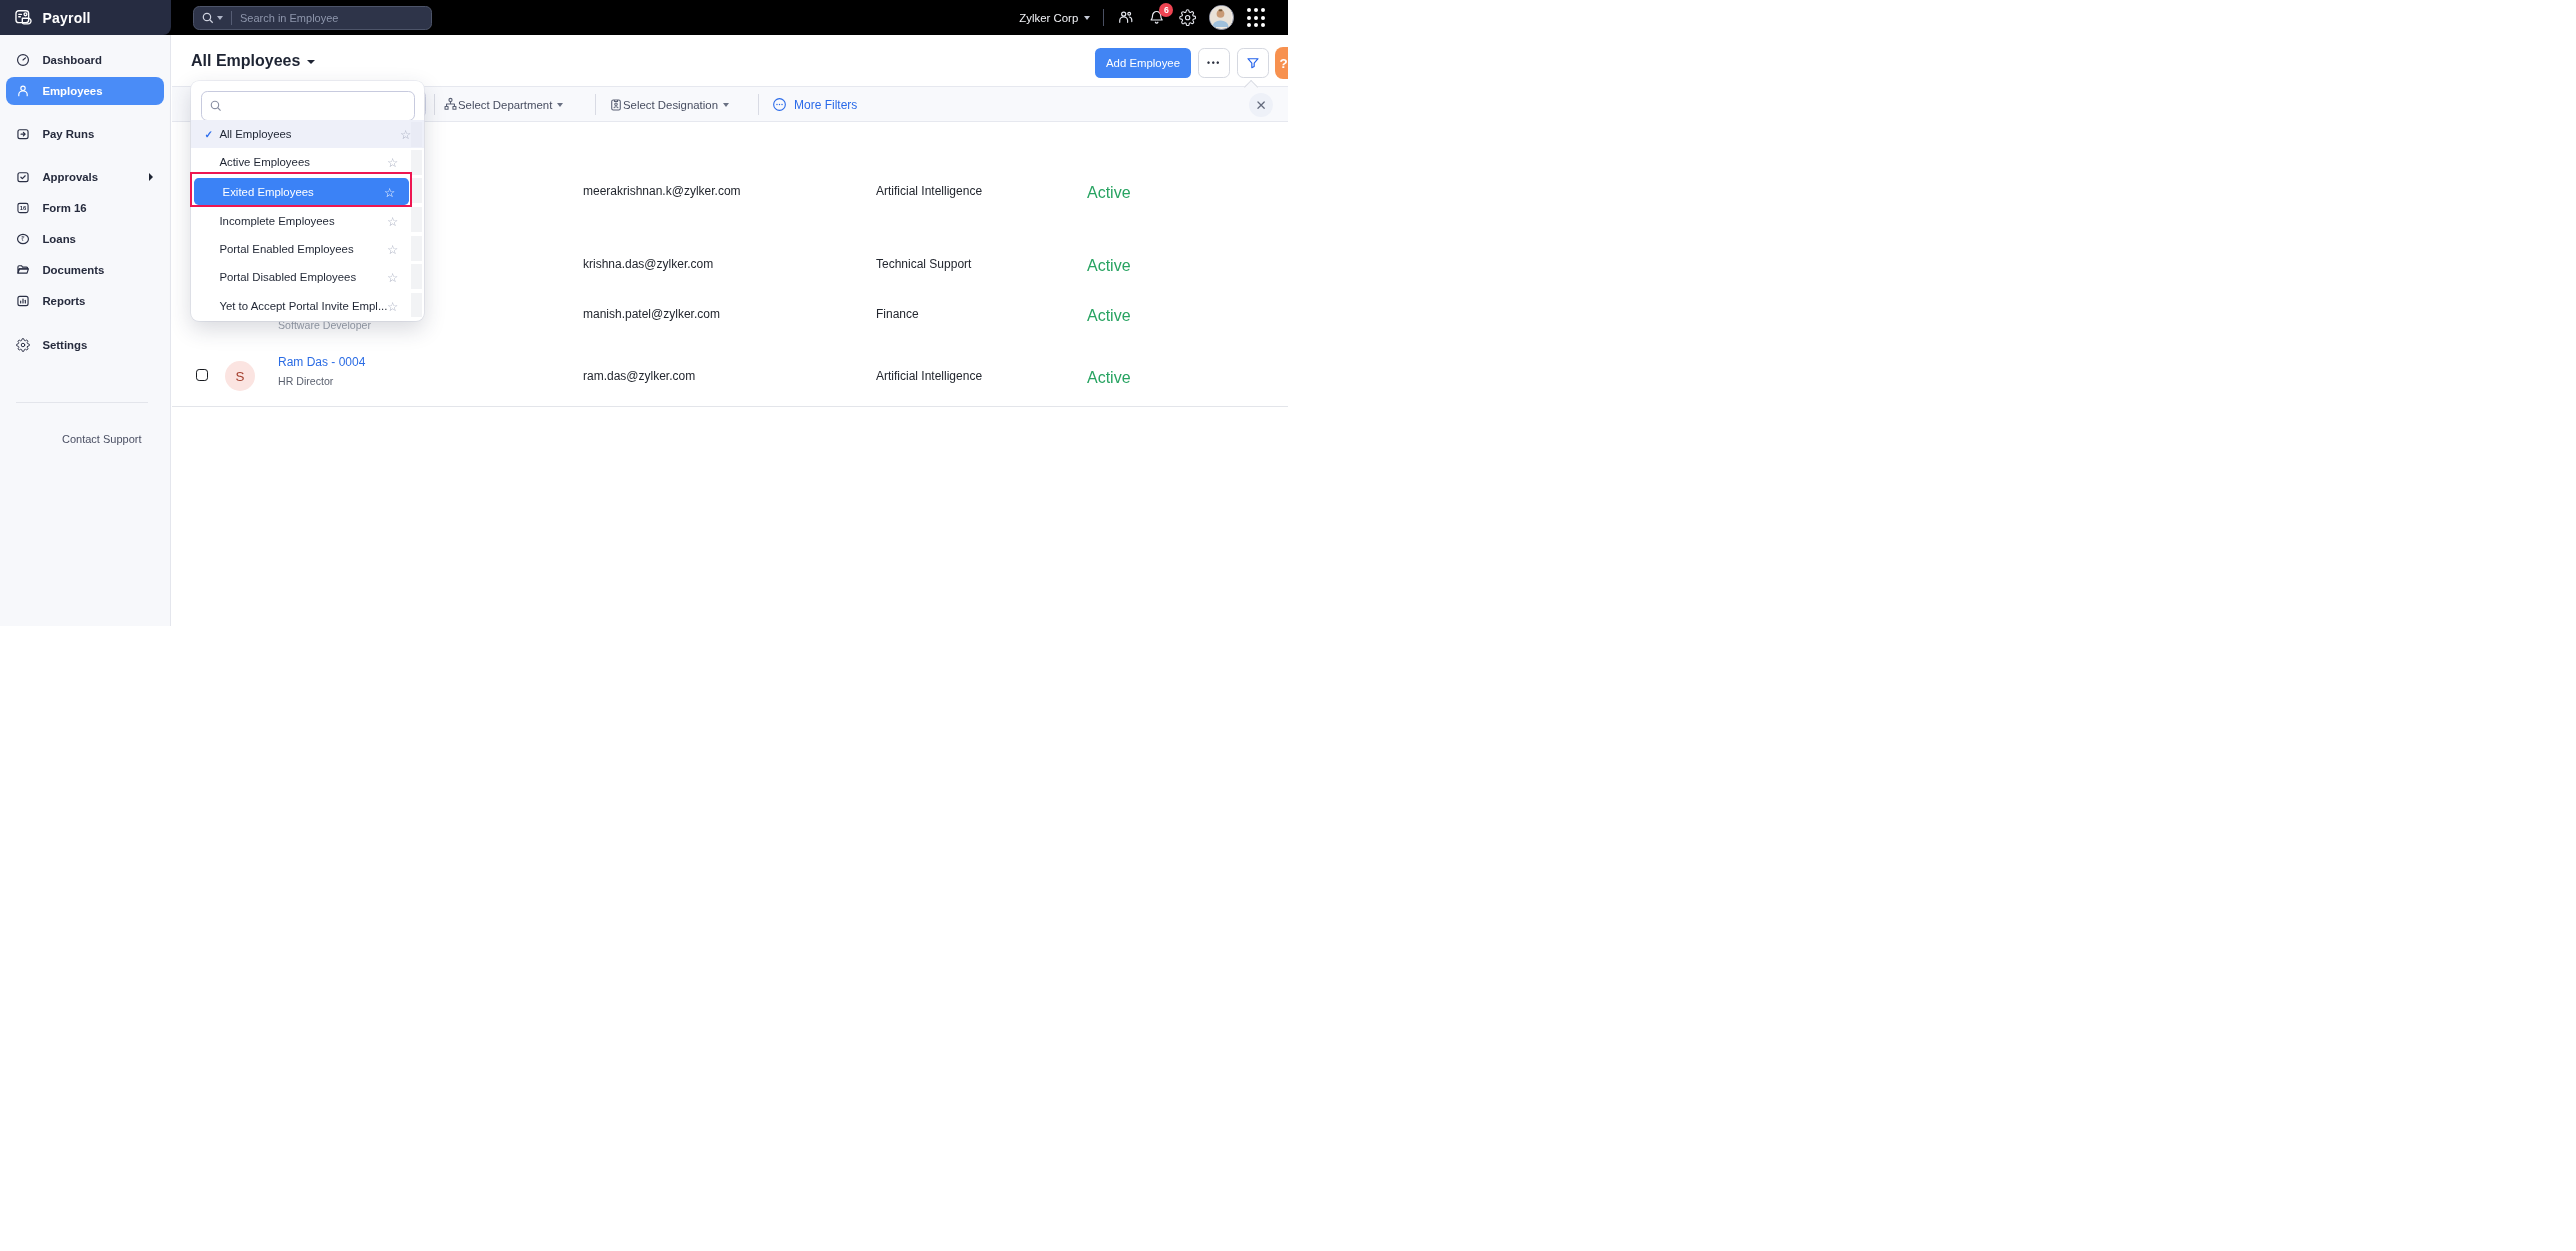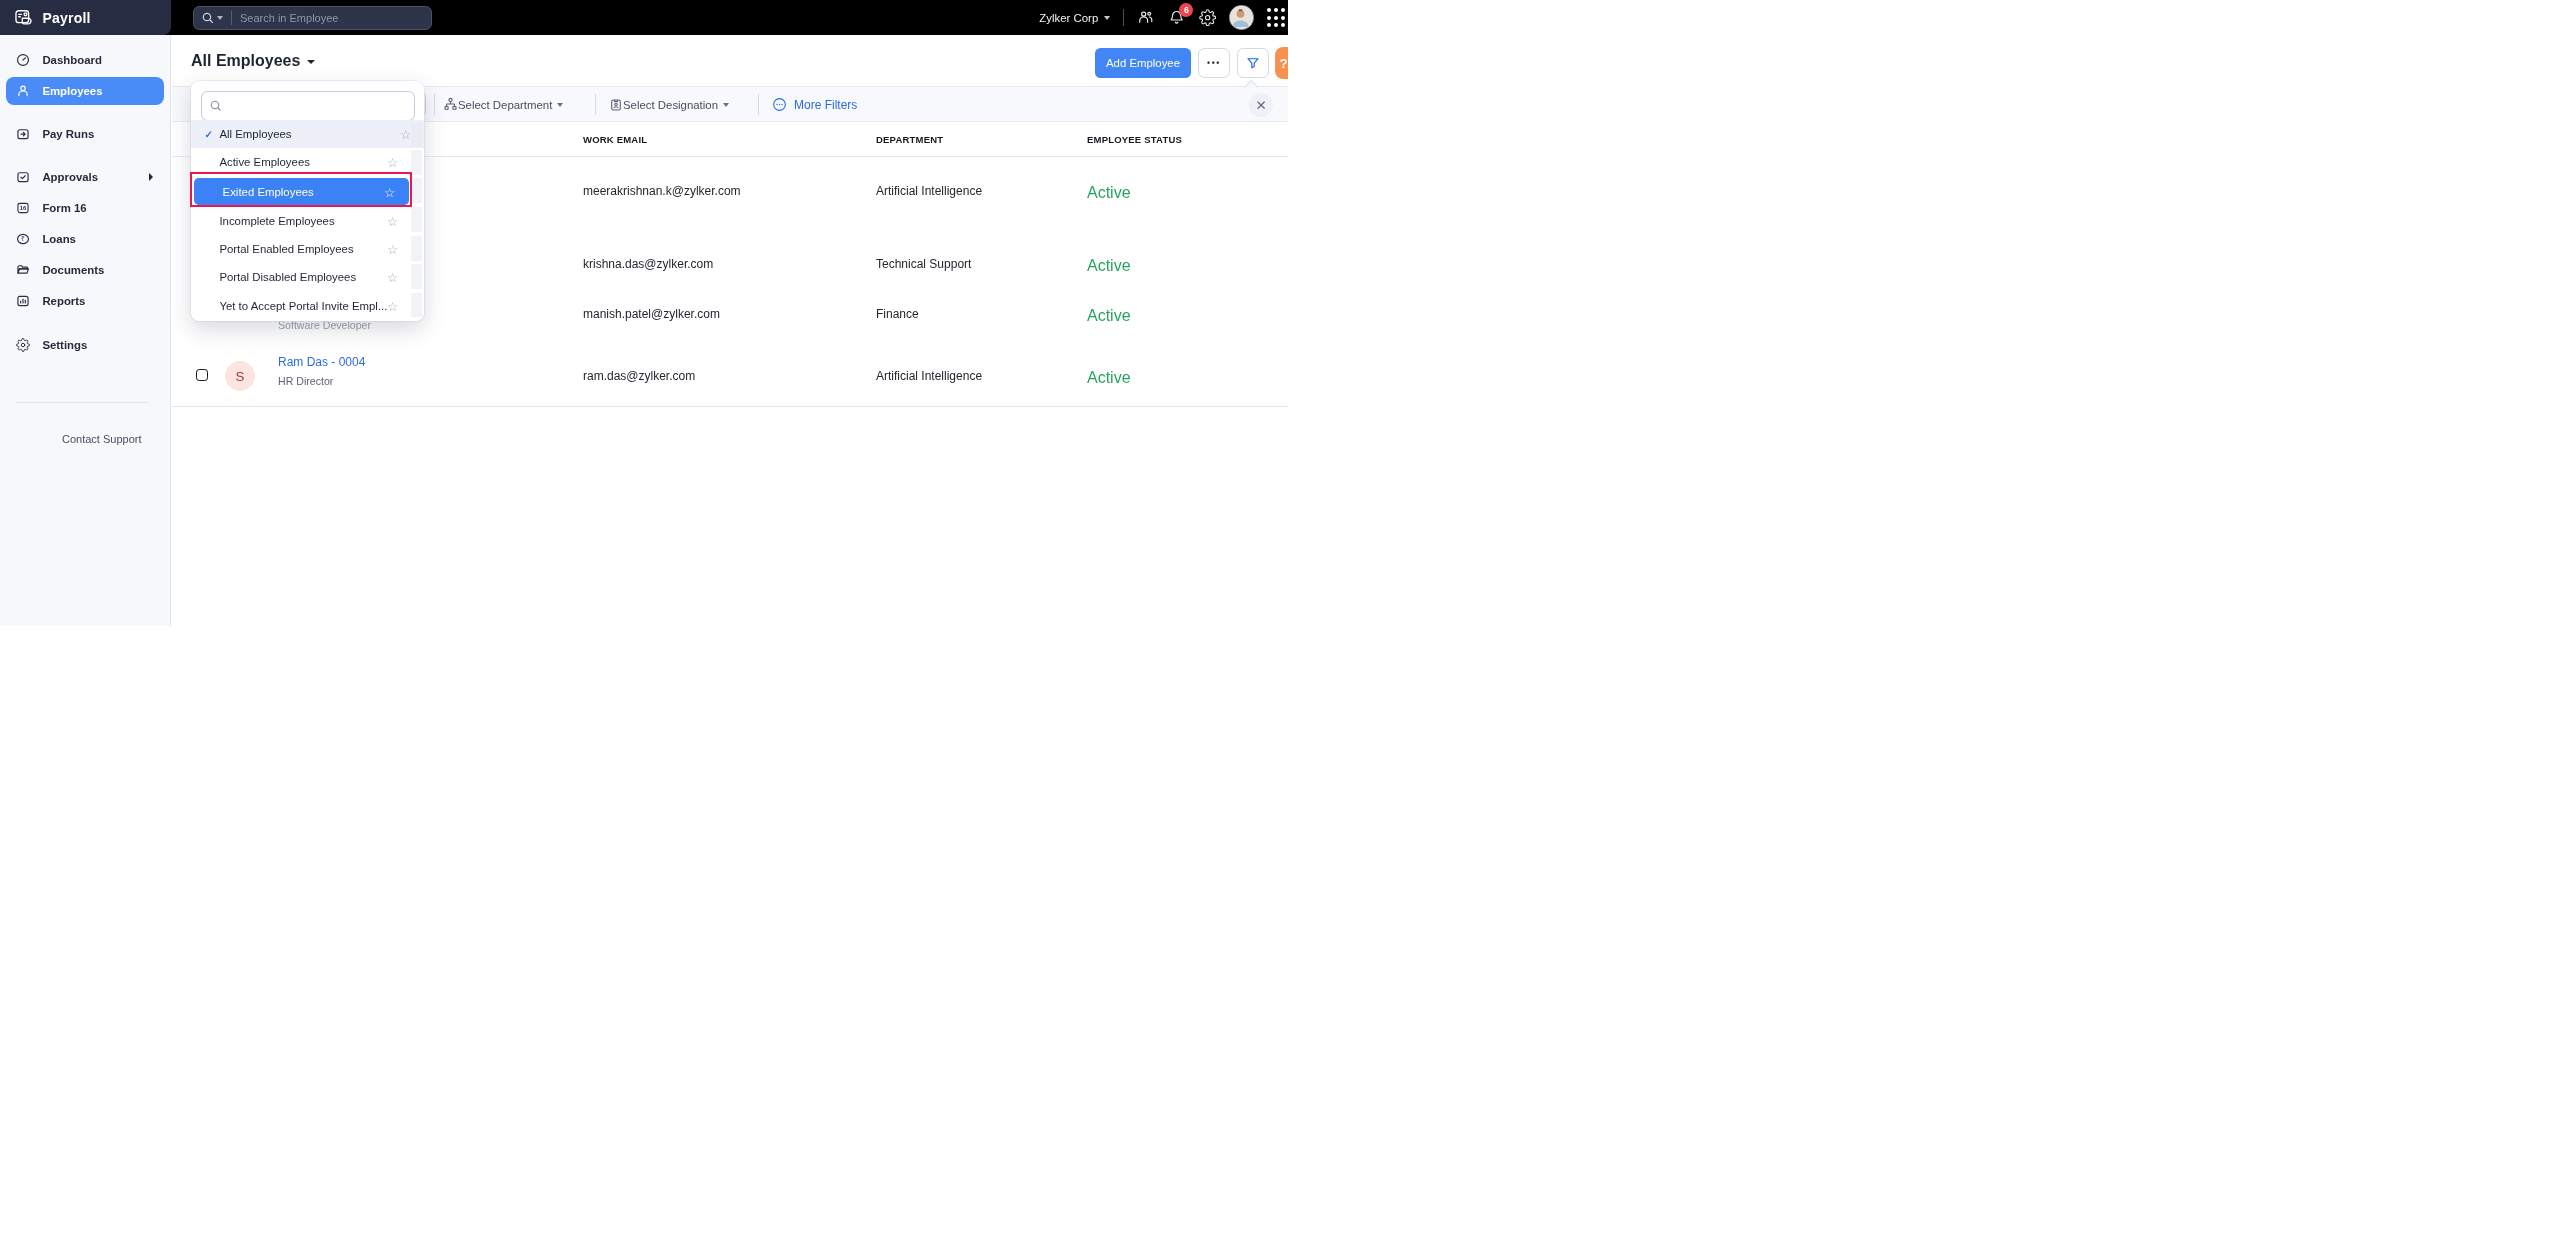--- a/index.html
+++ b/index.html
@@ -11,21 +11,21 @@
   .topbar { position:absolute; left:0; top:0; width:1288px; height:35px; background:#000000; z-index:80; }
   .topbar-left { position:absolute; left:0; top:0; width:171px; height:35px; background:#262c41; display:flex; align-items:center; border-bottom-right-radius:8px; }
   .brand-icon { margin-left:14px; width:19px; height:19px; }
   .brand-name { color:#fff; font-size:14px; font-weight:600; margin-left:9.5px; letter-spacing:0.2px; }
   .tb-search { position:absolute; left:193px; top:5.5px; width:239px; height:24px; background:#2e3449; border:0.8px solid #4d5469; border-radius:6.3px; display:flex; align-items:center; }
   .tb-search .mag { margin-left:8px; display:flex; align-items:center; }
   .tb-search .caret { width:0; height:0; border-left:3.2px solid transparent; border-right:3.2px solid transparent; border-top:4px solid #aeb4c6; margin-left:3.2px; }
   .tb-search .vdiv { width:0.8px; height:14px; background:#565d74; margin:0 8px; }
   .tb-search input { background:transparent; border:none; outline:none; color:#dfe3ee; font-size:11px; width:158px; font-family:"Liberation Sans",sans-serif; }
   .tb-search input::placeholder { color:#8e96ac; }
-  .tb-right { position:absolute; right:2px; top:0; height:35px; display:flex; align-items:center; gap:13.4px; }
+  .tb-right { position:absolute; right:22px; top:0; height:35px; display:flex; align-items:center; gap:13.4px; }
   .org { color:#f2f3f7; font-size:11.4px; display:flex; align-items:center; gap:5.5px; cursor:pointer; }
   .org .dn { width:0; height:0; border-left:3.5px solid transparent; border-right:3.5px solid transparent; border-top:4px solid #c6cad6; }
   .tb-div { width:0.8px; height:17.3px; background:#4a5063; }
   .tb-ic { display:flex; align-items:center; justify-content:center; position:relative; cursor:pointer; }
   .badge { position:absolute; top:-5.5px; right:-8px; min-width:14px; height:14px; border-radius:7px; background:#ef4452; color:#fff; font-size:8.7px; font-weight:700; display:flex; align-items:center; justify-content:center; padding:0 3.2px; }
   .avatar-top { width:24.4px; height:24.4px; border-radius:50%; border:1.6px solid #8a90a3; overflow:hidden; background:#efe9e1; }
   .grid-dots { display:grid; grid-template-columns:repeat(3,4.7px); grid-template-rows:repeat(3,4.7px); gap:2.4px; }
   .grid-dots i { width:4px; height:4px; border-radius:50%; background:#fff; }
 
   
@@ -326,25 +326,20 @@
       </div>
 
       <div class="fb-close">
         <svg width="10.2" height="10.2" viewBox="0 0 13 13" stroke="#646b7d" stroke-width="1.6" stroke-linecap="round">
           <line x1="2.5" y1="2.5" x2="10.5" y2="10.5"></line>
             <line x1="10.5" y1="2.5" x2="2.5" y2="10.5"></line>
         </svg>
       </div>
     </div>
 
-    <div class="thead">
-      <span class="th" style="left:411px">WORK EMAIL</span>
-      <span class="th" style="left:704px">DEPARTMENT</span>
-      <span class="th" style="left:915px">EMPLOYEE STATUS</span>
-    </div>
 
     <div class="trow" style="top:125px">
       <span class="cb"></span>
       <span class="cell-email">meerakrishnan.k@zylker.com</span>
       <span class="cell-dept">Artificial Intelligence</span>
       <span class="cell-status">Active</span>
     </div>
     <div class="trow" style="top:198px">
       <span class="cb"></span>
       <span class="cell-email">krishna.das@zylker.com</span>

